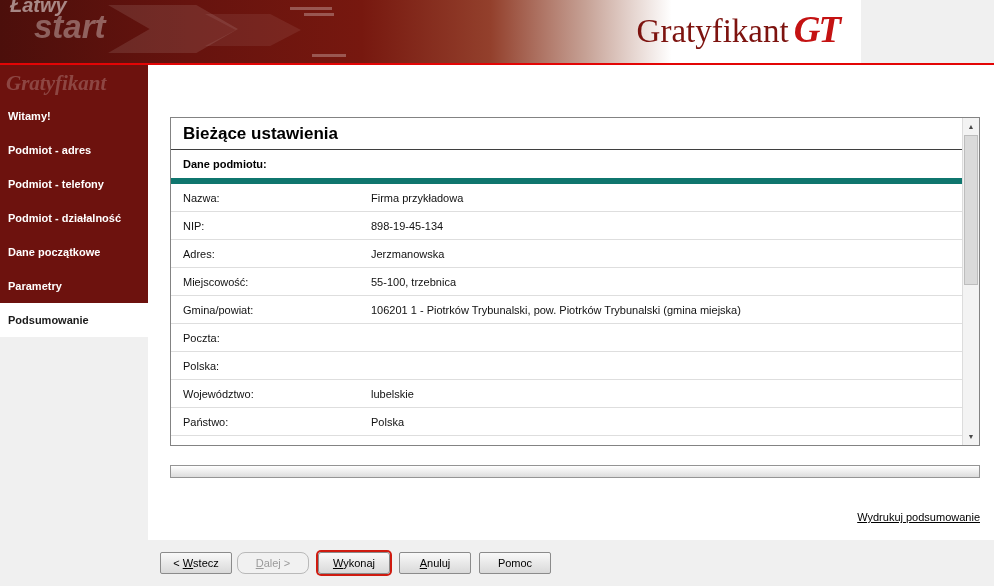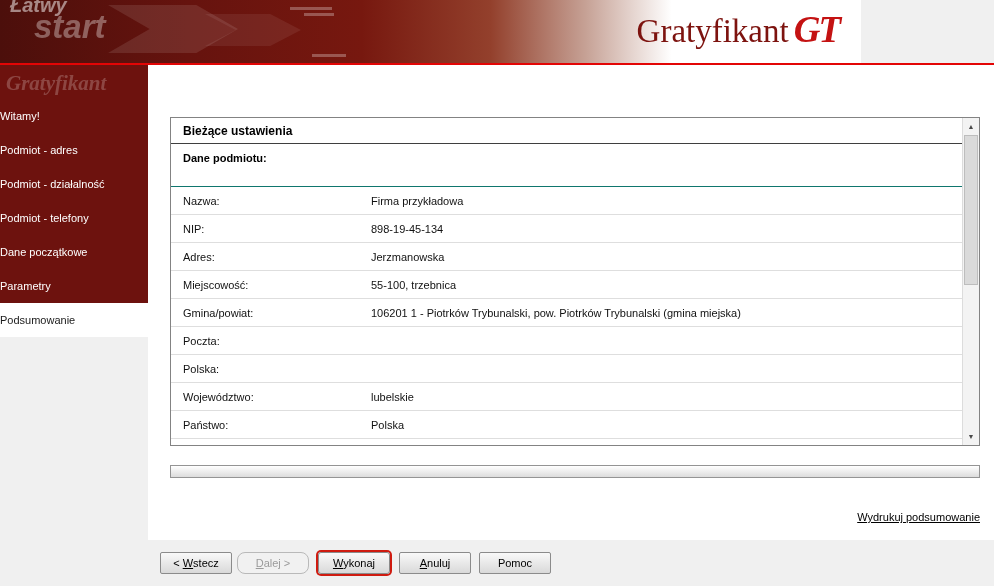--- a/index.html
+++ b/index.html
@@ -33,35 +33,35 @@
   .logo-name { font-family:"Liberation Serif", serif; font-size:33px; color:#7d130f; }
   .logo-gt { font-family:"Liberation Serif", serif; font-style:italic; font-weight:bold;
     font-size:37px; color:#c41212; margin-left:5px; letter-spacing:-2px; }
   .redline { position:absolute; left:0; top:63px; width:994px; height:2px; background:#e30505; }
 
   
   .sidebar { position:absolute; left:0; top:65px; width:148px; height:272px;
     background:#6d120e; padding-top:34px; }
   .side-wm { position:absolute; left:6px; top:6px; font-family:"Liberation Serif", serif;
     font-style:italic; font-weight:bold; font-size:21px; color:rgba(255,255,255,0.22); }
-  .side-item { height:34px; line-height:34px; color:#ffffff;
-    font-size:11px; font-weight:normal; cursor:pointer; white-space:nowrap; }
+  .side-item { height:34px; line-height:34px; padding-left:8px; color:#ffffff;
+    font-size:11px; font-weight:bold; cursor:pointer; white-space:nowrap; }
   .side-item.active { background:#ffffff; color:#1a1a1a; }
 
   
   .main { position:absolute; left:148px; top:65px; width:846px; height:475px; background:#ffffff; }
   .title { position:absolute; left:22px; top:15px; font-size:17px; font-weight:bold; color:#000; }
 
   .panel { position:absolute; left:22px; top:52px; width:810px; height:329px;
     border:1px solid #838383; background:#fff; overflow:hidden; }
   .panel-content { position:absolute; left:0; top:0; right:17px; bottom:0; overflow:hidden; }
-  .panel-header { font-size:12px; font-weight:bold; color:#000;
+  .panel-header { font-size:17px; font-weight:bold; color:#000;
     padding:6px 0 5px 12px; border-bottom:1px solid #3f3f3f; }
   .panel-section { font-size:11px; font-weight:bold; color:#000;
-    padding:8px 0 22px 12px; border-bottom:1px solid #0f766e; }
+    padding:8px 0 8px 12px; border-bottom:6px solid #0f766e; }
   .row { display:flex; align-items:center; height:28px; padding-left:12px;
     border-bottom:1px solid #dedede; font-size:11px; color:#111; }
   .rlabel { width:188px; flex:none; }
   .rvalue { flex:1; }
 
   .scrollbar { position:absolute; right:0; top:0; bottom:0; width:17px;
     background:#f3f3f3; border-left:1px solid #dcdcdc; }
   .scroll-btn { position:absolute; left:0; width:16px; height:17px; text-align:center;
     line-height:17px; font-size:7px; color:#4a4a4a; cursor:pointer; background:#f3f3f3; }
   .scroll-up { top:0; } .scroll-down { bottom:0; }
@@ -106,24 +106,24 @@
 
 <div class="sidebar">
   <div class="side-wm">Gratyfikant</div>
   <div class="side-item">
     <span>Witamy!</span>
   </div>
   <div class="side-item">
     <span>Podmiot - adres</span>
   </div>
   <div class="side-item">
+    <span>Podmiot - telefony</span>
+  </div>
+  <div class="side-item">
     <span>Podmiot - działalność</span>
-  </div>
-  <div class="side-item">
-    <span>Podmiot - telefony</span>
   </div>
   <div class="side-item">
     <span>Dane początkowe</span>
   </div>
   <div class="side-item">
     <span>Parametry</span>
   </div>
   <div class="side-item active">
     <span>Podsumowanie</span>
   </div>

